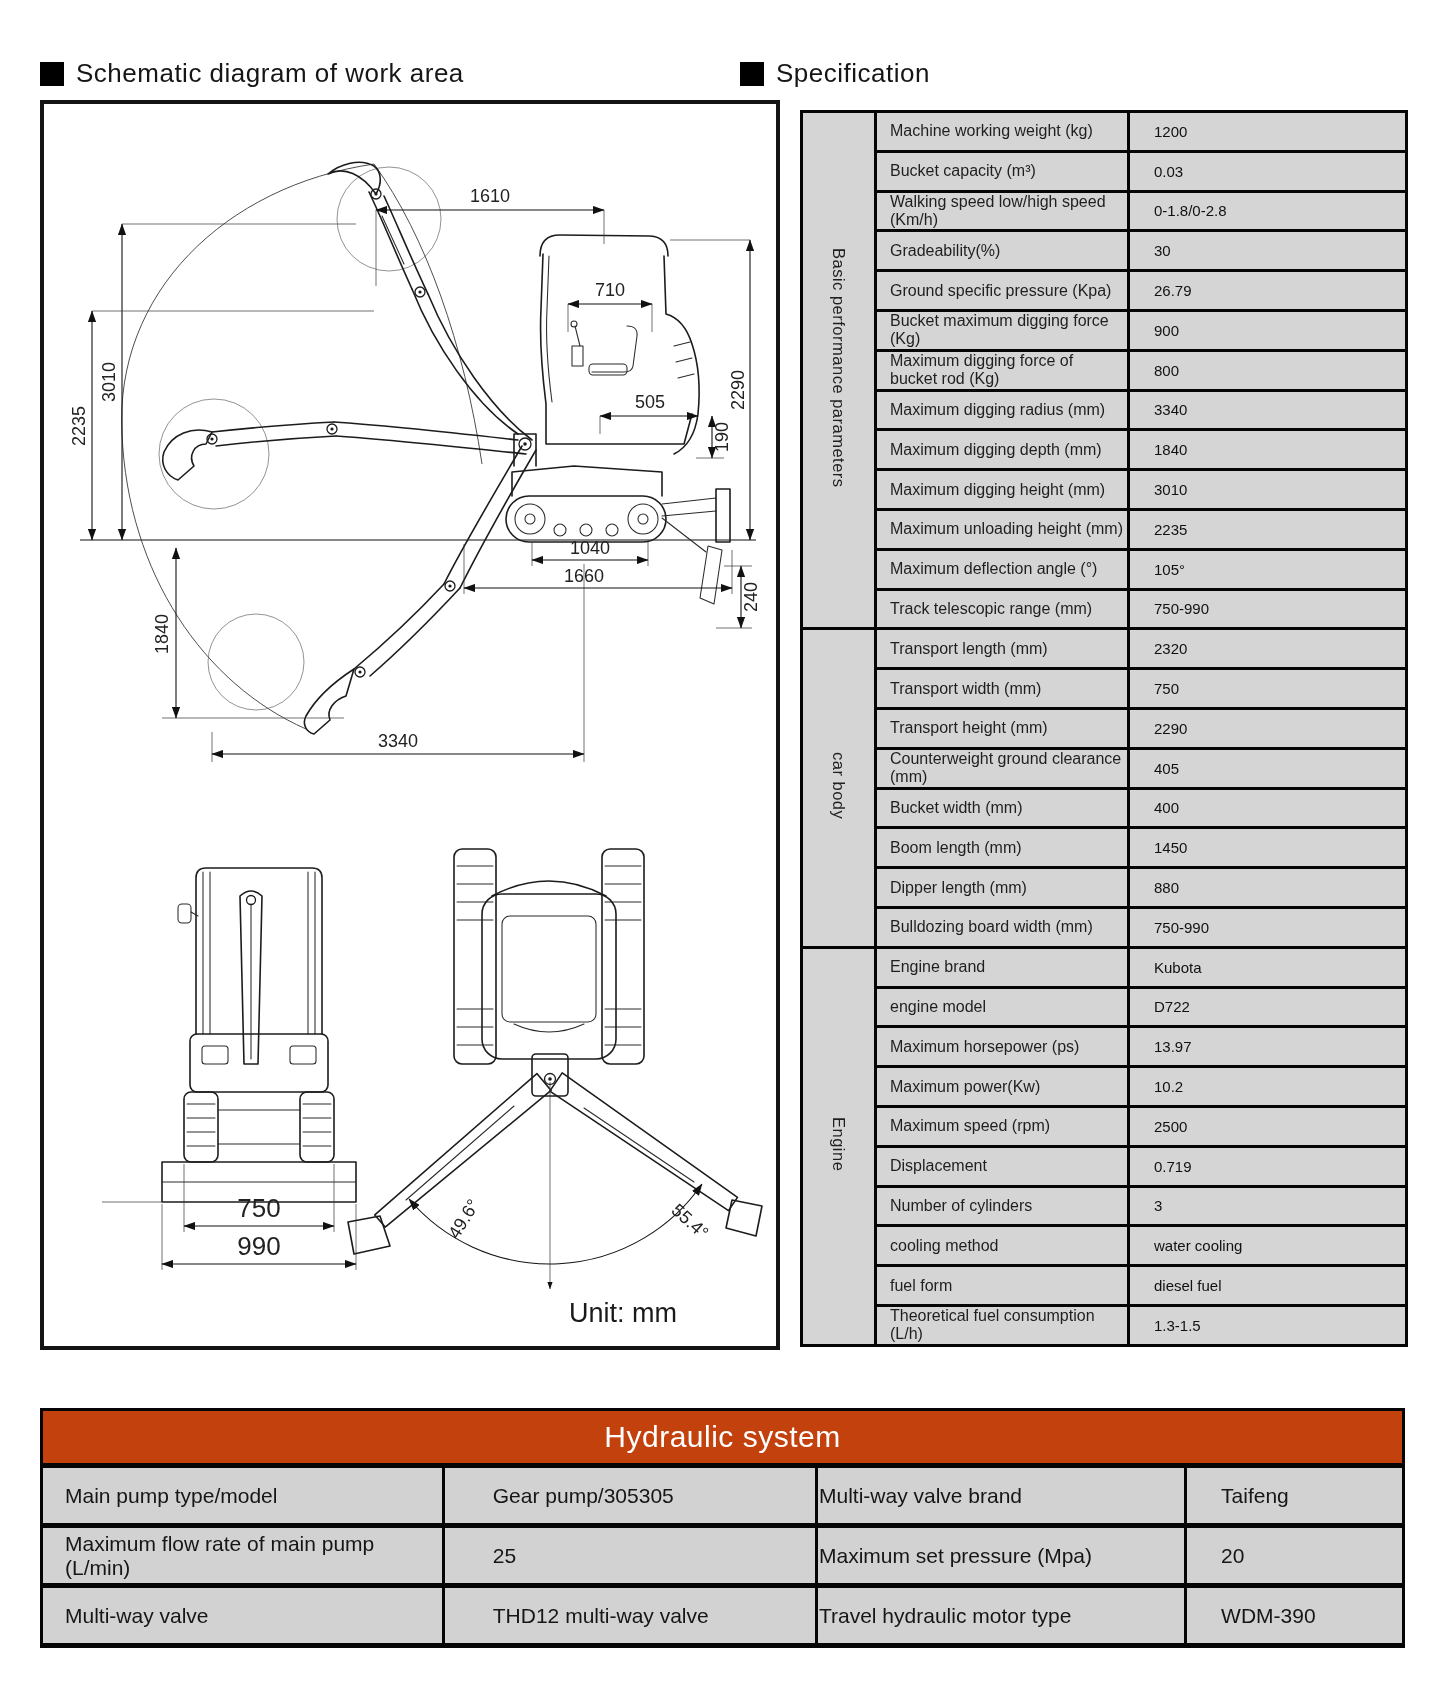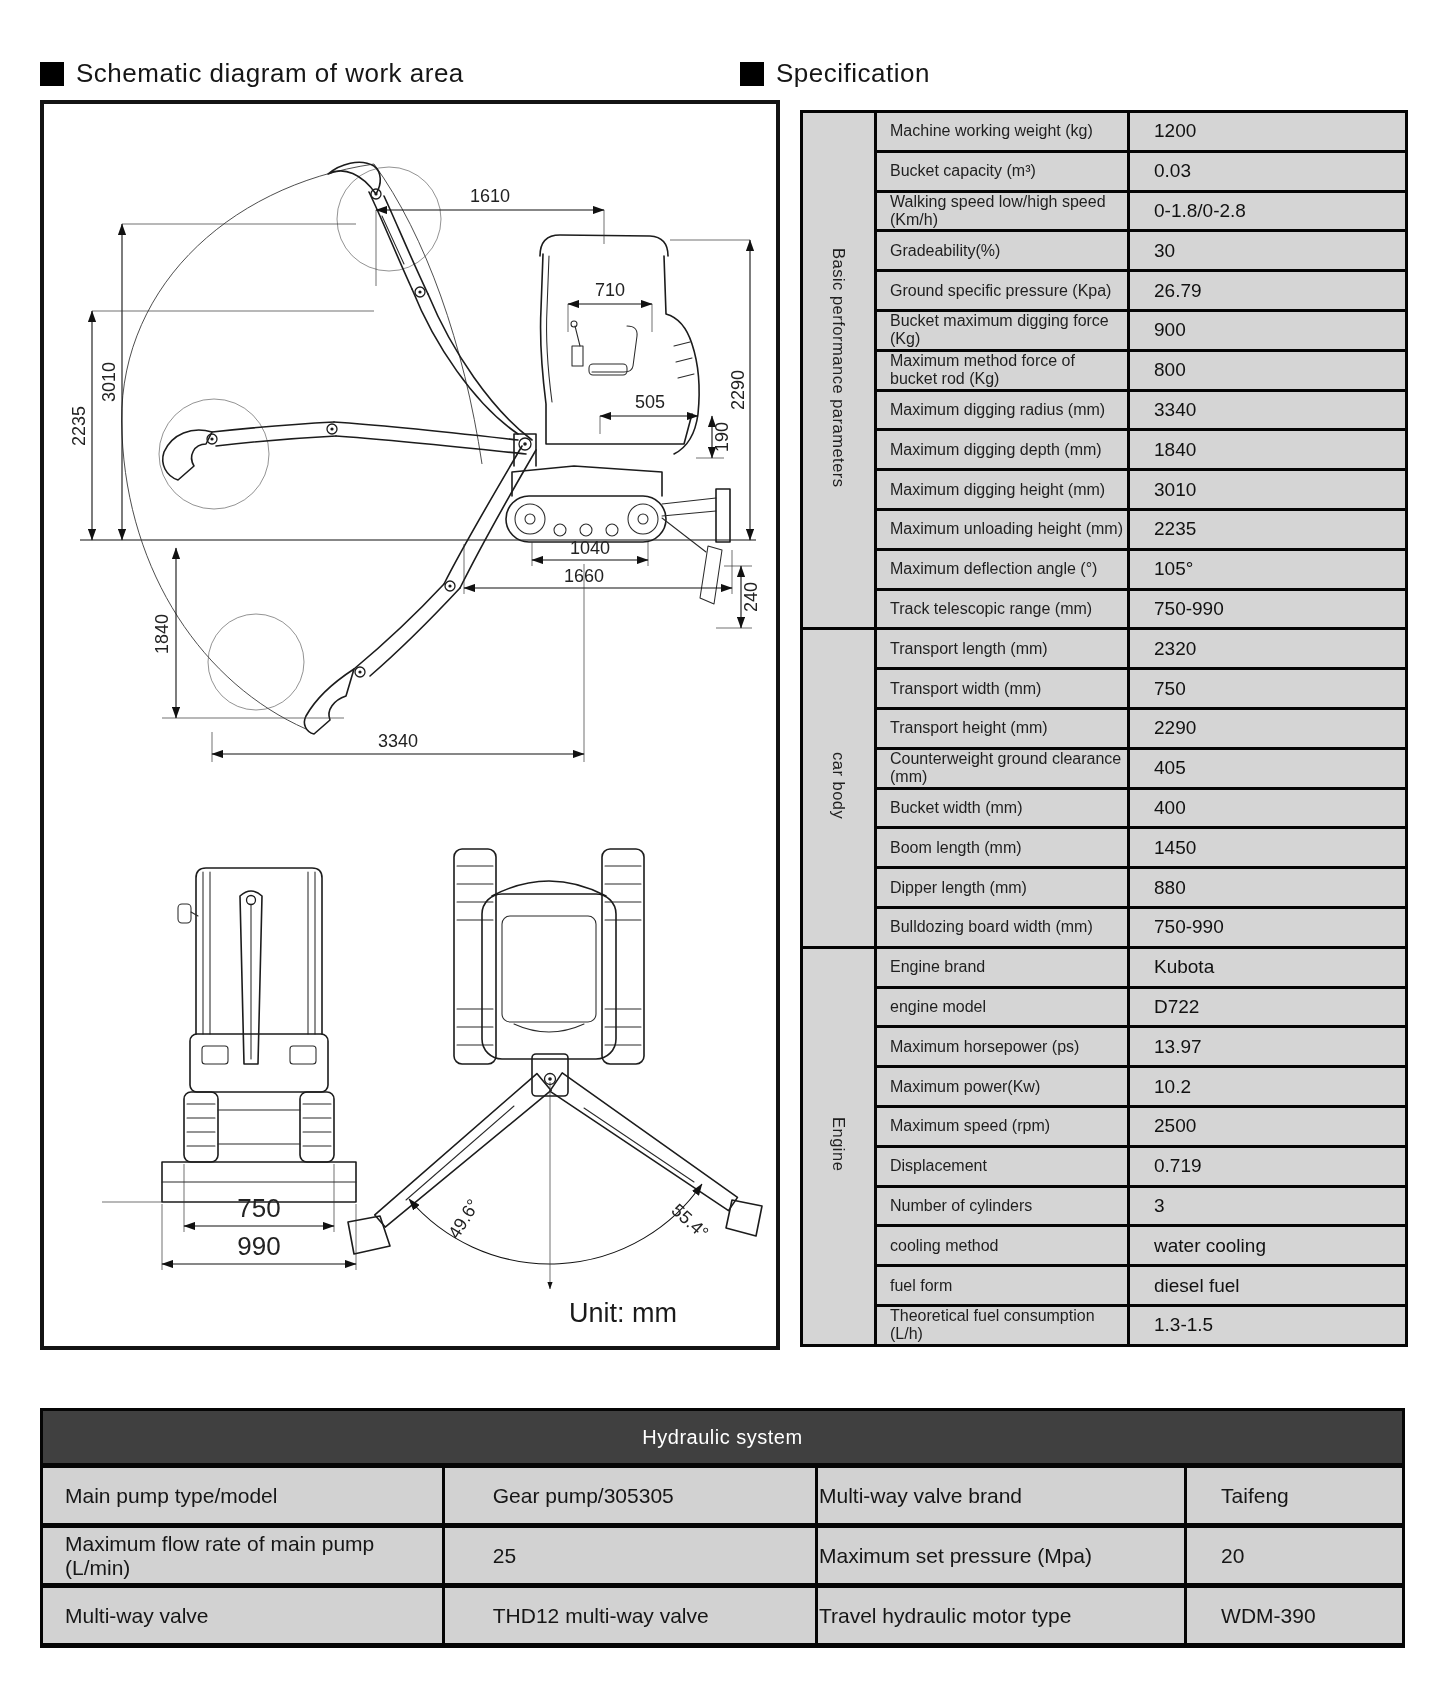--- a/index.html
+++ b/index.html
@@ -22,27 +22,27 @@
   .ghost{stroke:#4a4a4a;fill:none;stroke-width:.6;}
   .dim{stroke:#111;fill:none;stroke-width:1.1;}
   .ext{stroke:#333;fill:none;stroke-width:.7;}
   .joint{fill:#fff;stroke:#1c1c1c;stroke-width:1.3;}
   .jdot{fill:#1c1c1c;stroke:none;}
 
   
   .spec-table{position:absolute;left:800px;top:110px;width:605px;border-collapse:collapse;table-layout:fixed;background:#fff;}
   .spec-table td{border:3px solid #050505;background:#d5d5d5;}
   .spec-table td.param{font-size:16px;padding:0 4px 0 13px;height:36.8px;color:#1f1f1f;}
-  .spec-table td.value{font-size:19px;padding:0 4px 0 24px;color:#111;}
+  .spec-table td.value{font-size:15px;padding:0 4px 0 24px;color:#111;}
   .spec-table td.sec-label{text-align:center;vertical-align:middle;padding:0;}
   .spec-table td.sec-label span{writing-mode:vertical-rl;display:inline-block;font-size:16.5px;letter-spacing:.5px;color:#1f1f1f;line-height:1;}
 
   
   .hyd-table{position:absolute;left:40px;top:1408px;width:1365px;border-collapse:collapse;table-layout:fixed;}
-  .hyd-table th{background:#404040;color:#fff;font-weight:400;font-size:20px;height:50px;border:3px solid #050505;text-align:center;letter-spacing:.5px;}
+  .hyd-table th{background:#c2410c;color:#fff;font-weight:400;font-size:30px;height:50px;border:3px solid #050505;text-align:center;letter-spacing:.5px;}
   .hyd-table td{background:#d2d2d2;border-left:3px solid #050505;border-right:3px solid #050505;border-top:5px solid #050505;border-bottom:5px solid #050505;font-size:21px;height:53px;color:#161616;}
   .hyd-table td.c1{padding-left:22px;}
   .hyd-table td.c2{padding-left:48px;}
   .hyd-table td.c3{text-align:left;}
   .hyd-table td.c4{padding-left:34px;}
 </style>
 </head>
 <body>
 
 <div class="sec-title" style="left:40px;top:58px;">
@@ -311,21 +311,21 @@
       </tr>
       <tr>
         <td class="param">Ground specific pressure (Kpa)</td>
         <td class="value">26.79</td>
       </tr>
       <tr>
         <td class="param">Bucket maximum digging force (Kg)</td>
         <td class="value">900</td>
       </tr>
       <tr>
-        <td class="param">Maximum method force of bucket rod (Kg)</td>
+        <td class="param">Maximum digging force of bucket rod (Kg)</td>
         <td class="value">800</td>
       </tr>
       <tr>
         <td class="param">Maximum digging radius (mm)</td>
         <td class="value">3340</td>
       </tr>
       <tr>
         <td class="param">Maximum digging depth (mm)</td>
         <td class="value">1840</td>
       </tr>

